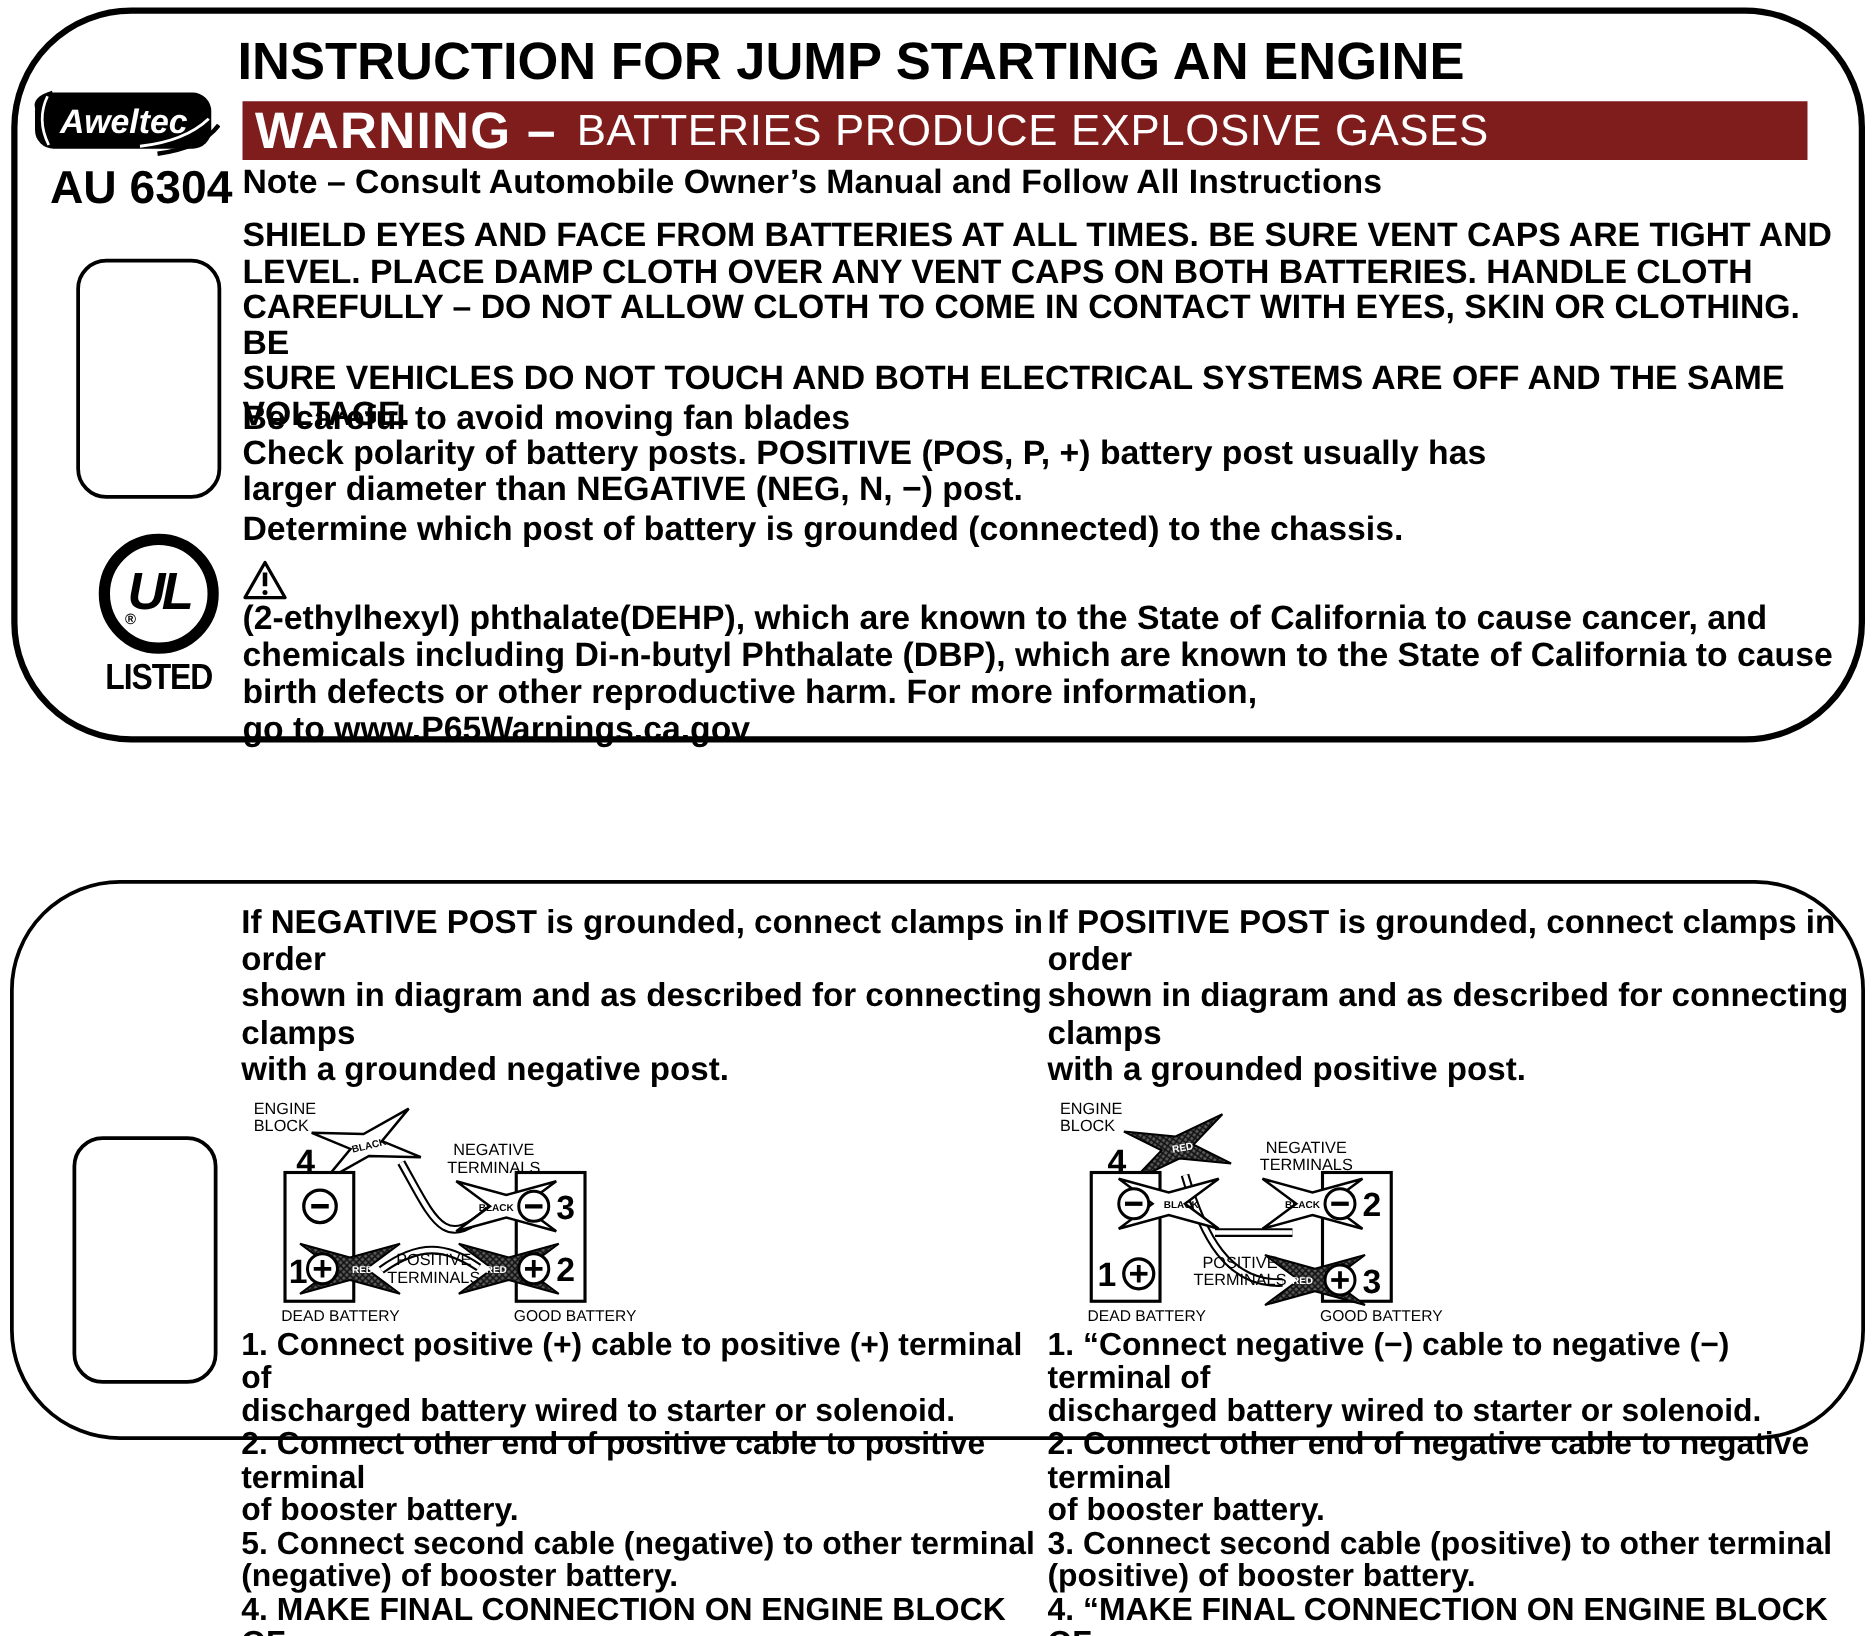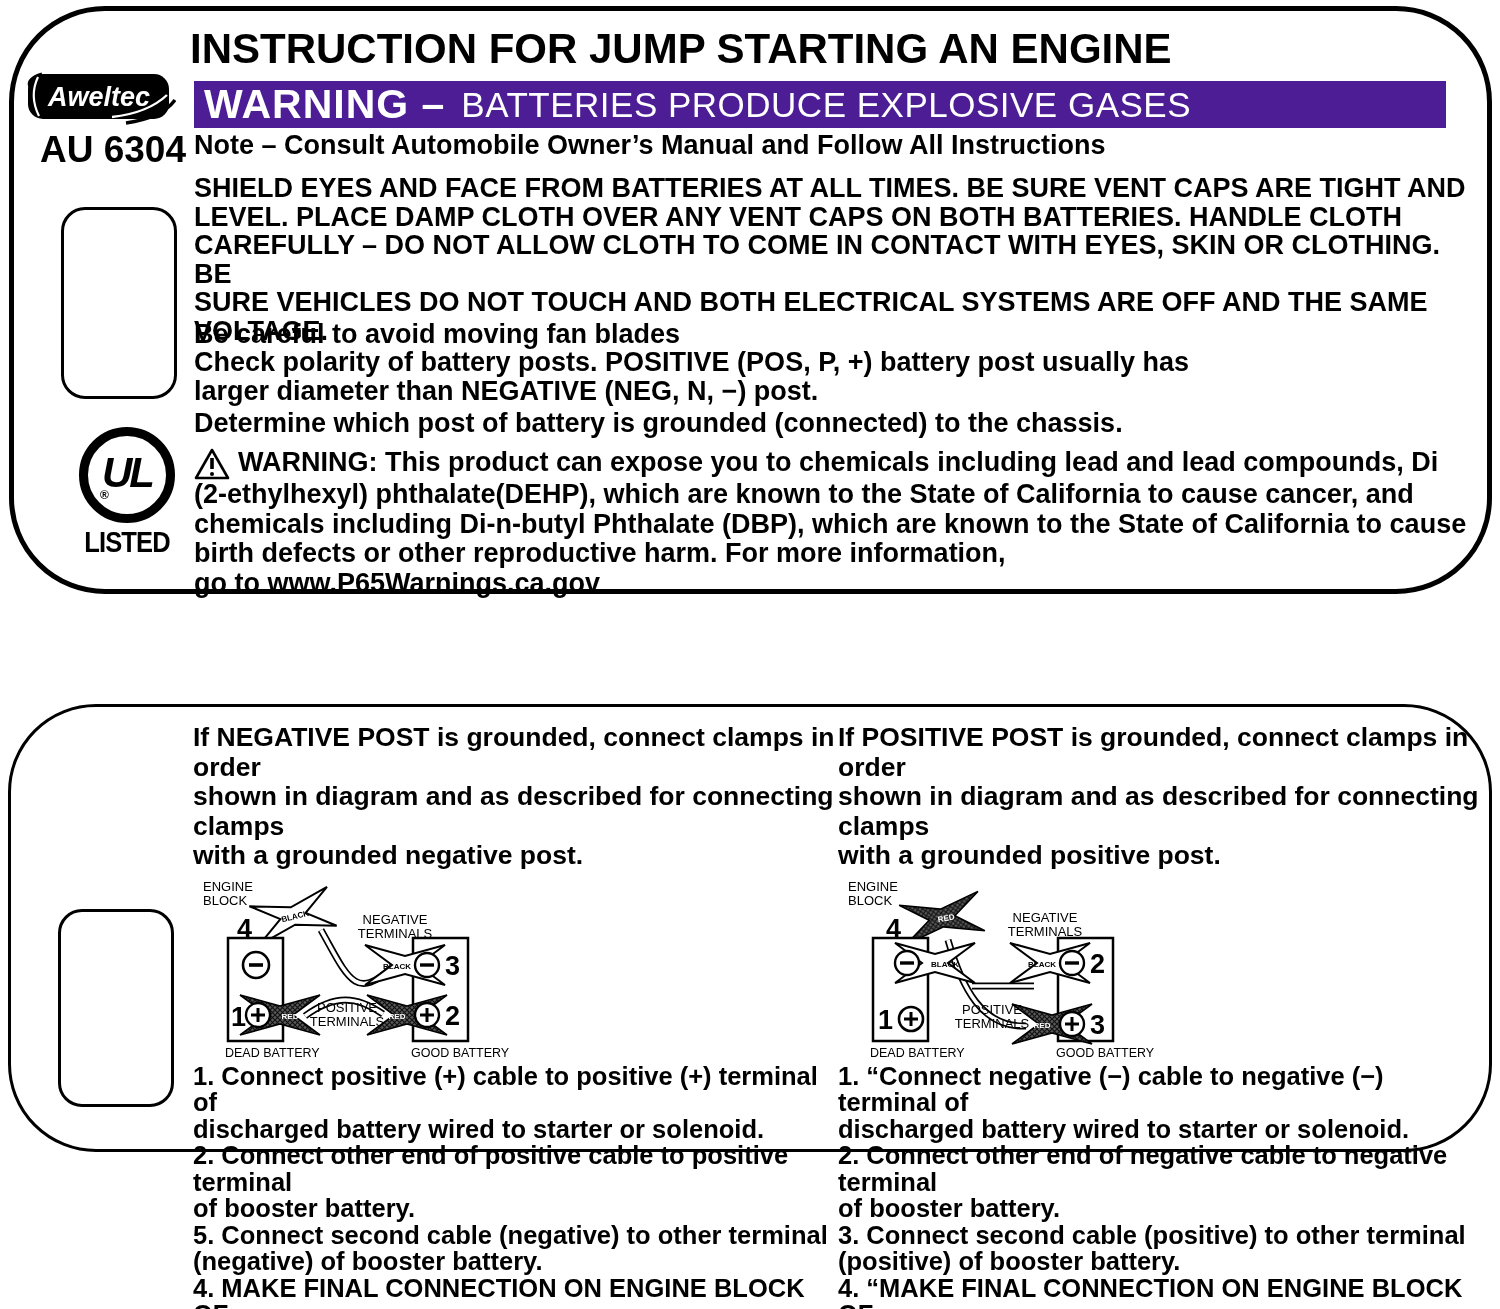--- a/index.html
+++ b/index.html
@@ -29,21 +29,21 @@
                 letter-spacing:-3px; font-style:italic; }
   #ul-reg { position:absolute; left:12px; top:52px; font-size:12px; font-weight:bold; }
   #ul-listed { font-size:29px; font-weight:bold; letter-spacing:-1px; transform:scaleX(0.88);
                transform-origin:center; margin-top:3px; }
 
   
   #top-content { position:absolute; left:176px; top:0; width:1280px; }
   #page-title { position:absolute; left:0; top:14px; font-size:42px; font-weight:bold;
                 white-space:nowrap; letter-spacing:0px; }
   #warning-banner { position:absolute; left:4px; top:70px; width:1252px; height:47px;
-                    background:#4c1d95; color:#fff; display:flex; align-items:center; }
+                    background:#7f1d1d; color:#fff; display:flex; align-items:center; }
   #warning-lead { font-size:41px; font-weight:bold; margin-left:10px; letter-spacing:1px; }
   #warning-rest { font-size:35px; font-weight:normal; margin-left:16px; letter-spacing:0.5px; }
 
   .block { position:absolute; left:4px; font-weight:bold; }
   .lines { white-space:pre-line; }
   #note-line        { top:119px; font-size:27px; }
   #shield-paragraph { top:163px; font-size:27px; line-height:28.5px; }
   #fan-line         { top:308px; font-size:27px; }
   #polarity-lines   { top:337px; font-size:27px; line-height:29px; }
   #ground-line      { top:397px; font-size:27px; }
@@ -119,21 +119,20 @@
 larger diameter than NEGATIVE (NEG, N, −) post.</div>
     <div class="block" id="ground-line">Determine which post of battery is grounded (connected) to the chassis.</div>
 
     <div class="block" id="prop65">
       <div id="prop65-first">
         <svg id="warning-triangle-icon" width="36" height="32" viewBox="0 0 36 32">
           <polygon points="18,2 34,30 2,30" fill="#fff" stroke="#000" stroke-width="2.6" stroke-linejoin="round"></polygon>
           <line x1="18" y1="10" x2="18" y2="21" stroke="#000" stroke-width="3.6"></line>
           <circle cx="18" cy="26" r="2" fill="#000"></circle>
         </svg>
-        <span id="prop65-rest">WARNING: This product can expose you to chemicals including lead and lead compounds, Di</span>
       </div>
       <div class="lines">(2-ethylhexyl) phthalate(DEHP), which are known to the State of California to cause cancer, and
 chemicals including Di-n-butyl Phthalate (DBP), which are known to the State of California to cause
 birth defects or other reproductive harm. For more information,
 go to www.P65Warnings.ca.gov</div>
     </div>
   </div>
 </div>
 
 <div class="panel" id="bottom-panel">

